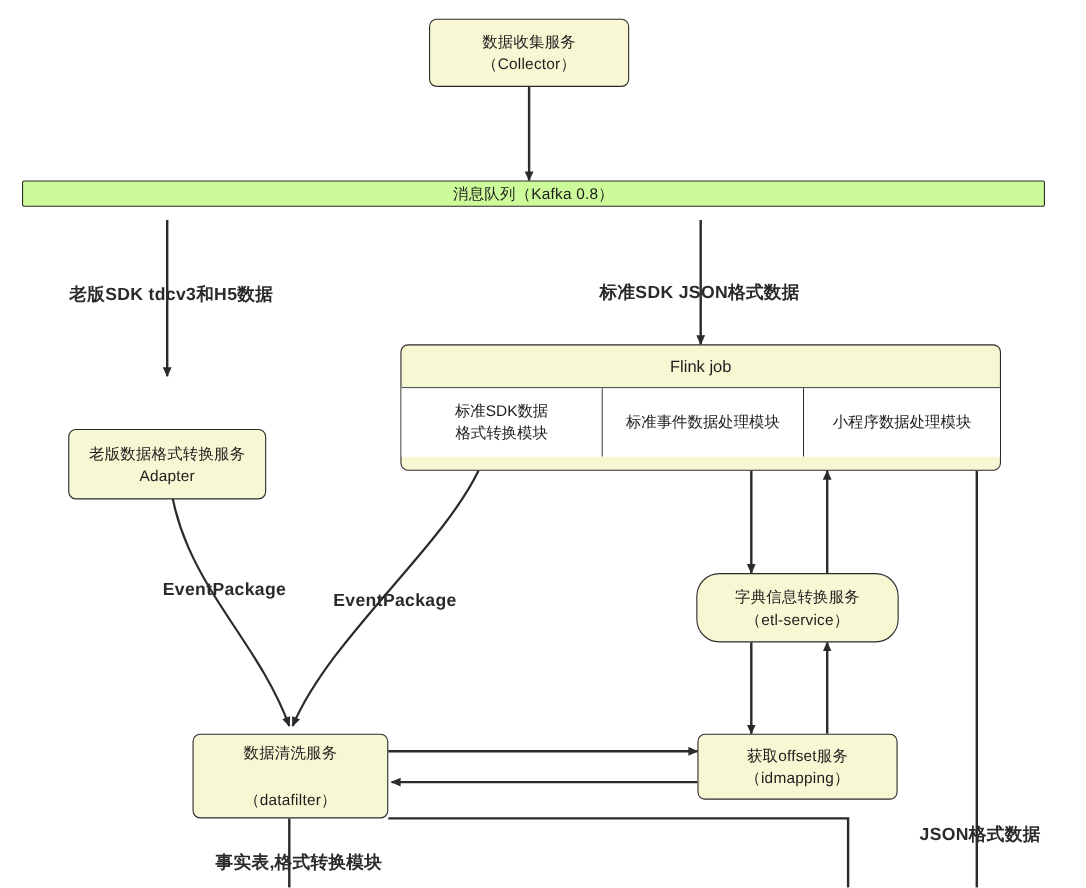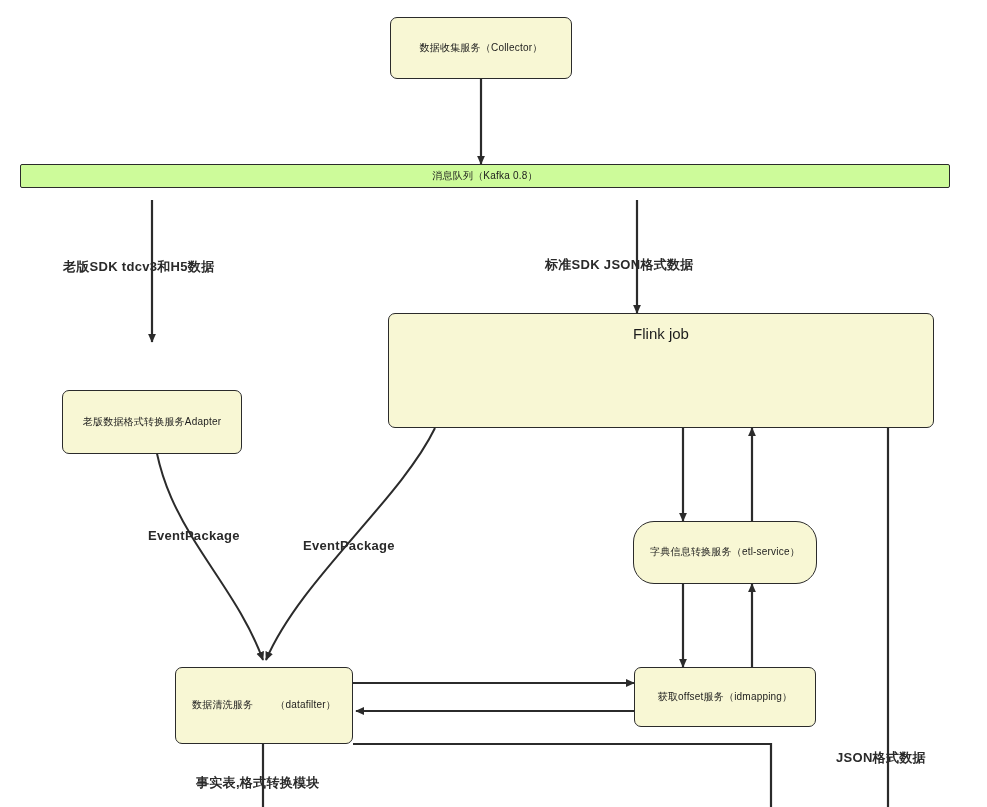--- a/index.html
+++ b/index.html
@@ -25,45 +25,44 @@
     height: 807px;
     pointer-events: none;
   }
   .node {
     position: absolute;
     box-sizing: border-box;
     border: 1.6px solid #2b2b2b;
     border-radius: 7px;
     background: #f8f7d4;
     display: flex;
-    flex-direction: row;
+    flex-direction: column;
     align-items: center;
     justify-content: center;
     text-align: left;
     color: #1c1c1c;
-    font-size: 10px;
+    font-size: 14px;
     line-height: 1.45;
     letter-spacing: 0.2px;
   }
   .node.green {
     background: #cdfb9a;
     border-radius: 2px;
   }
   .node .ln { display:block; white-space: nowrap; }
   .node .ln2 { display:block; white-space: nowrap; }
 
   
   .flink {
     position: absolute;
     box-sizing: border-box;
     border: 1.6px solid #2b2b2b;
     border-radius: 7px;
     background: #f8f7d4;
     overflow: hidden;
-    margin-left: 24px;
   }
   .flink-title {
     height: 38px;
     display: flex;
     align-items: center;
     justify-content: center;
     font-size: 15px;
     color: #1c1c1c;
   }
   .flink-sub-row {
@@ -85,21 +84,21 @@
     border-right: 1.6px solid #2b2b2b;
     background: #ffffff;
   }
   .flink-sub:last-child { border-right: none; }
   .flink-sub.w1 { flex: 0 0 182px; }
   .flink-sub.w2 { flex: 0 0 182px; }
   .flink-sub.w3 { flex: 1 1 auto; }
 
   .edge-label {
     position: absolute;
-    font-size: 13px;
+    font-size: 16px;
     font-weight: bold;
     color: #2a2a2a;
     white-space: nowrap;
     letter-spacing: 0.3px;
   }
 </style>
 </head>
 <body>
 
 <div id="canvas">
@@ -149,20 +148,32 @@
     <span class="ln">消息队列（Kafka 0.8）</span>
   </div>
 
   <div class="node" style="left:62px; top:342px; width:180px; height:64px;margin-top:48px;">
     <span class="ln">老版数据格式转换服务</span>
     <span class="ln2">Adapter</span>
   </div>
 
   <div class="flink" style="left:364px; top:313px; width:546px; height:115px;">
     <div class="flink-title">Flink job</div>
+    <div class="flink-sub-row">
+      <div class="flink-sub w1">
+        <span class="ln">标准SDK数据</span>
+        <span class="ln2">格式转换模块</span>
+      </div>
+      <div class="flink-sub w2">
+        <span class="ln">标准事件数据处理模块</span>
+      </div>
+      <div class="flink-sub w3">
+        <span class="ln">小程序数据处理模块</span>
+      </div>
+    </div>
   </div>
 
   <div class="node" style="left:633px; top:521px; width:184px; height:63px;border-radius:21px;">
     <span class="ln">字典信息转换服务</span>
     <span class="ln2">（etl-service）</span>
   </div>
 
   <div class="node" style="left:175px; top:667px; width:178px; height:77px;gap:22px;">
     <span class="ln">数据清洗服务</span>
     <span class="ln2">（datafilter）</span>

